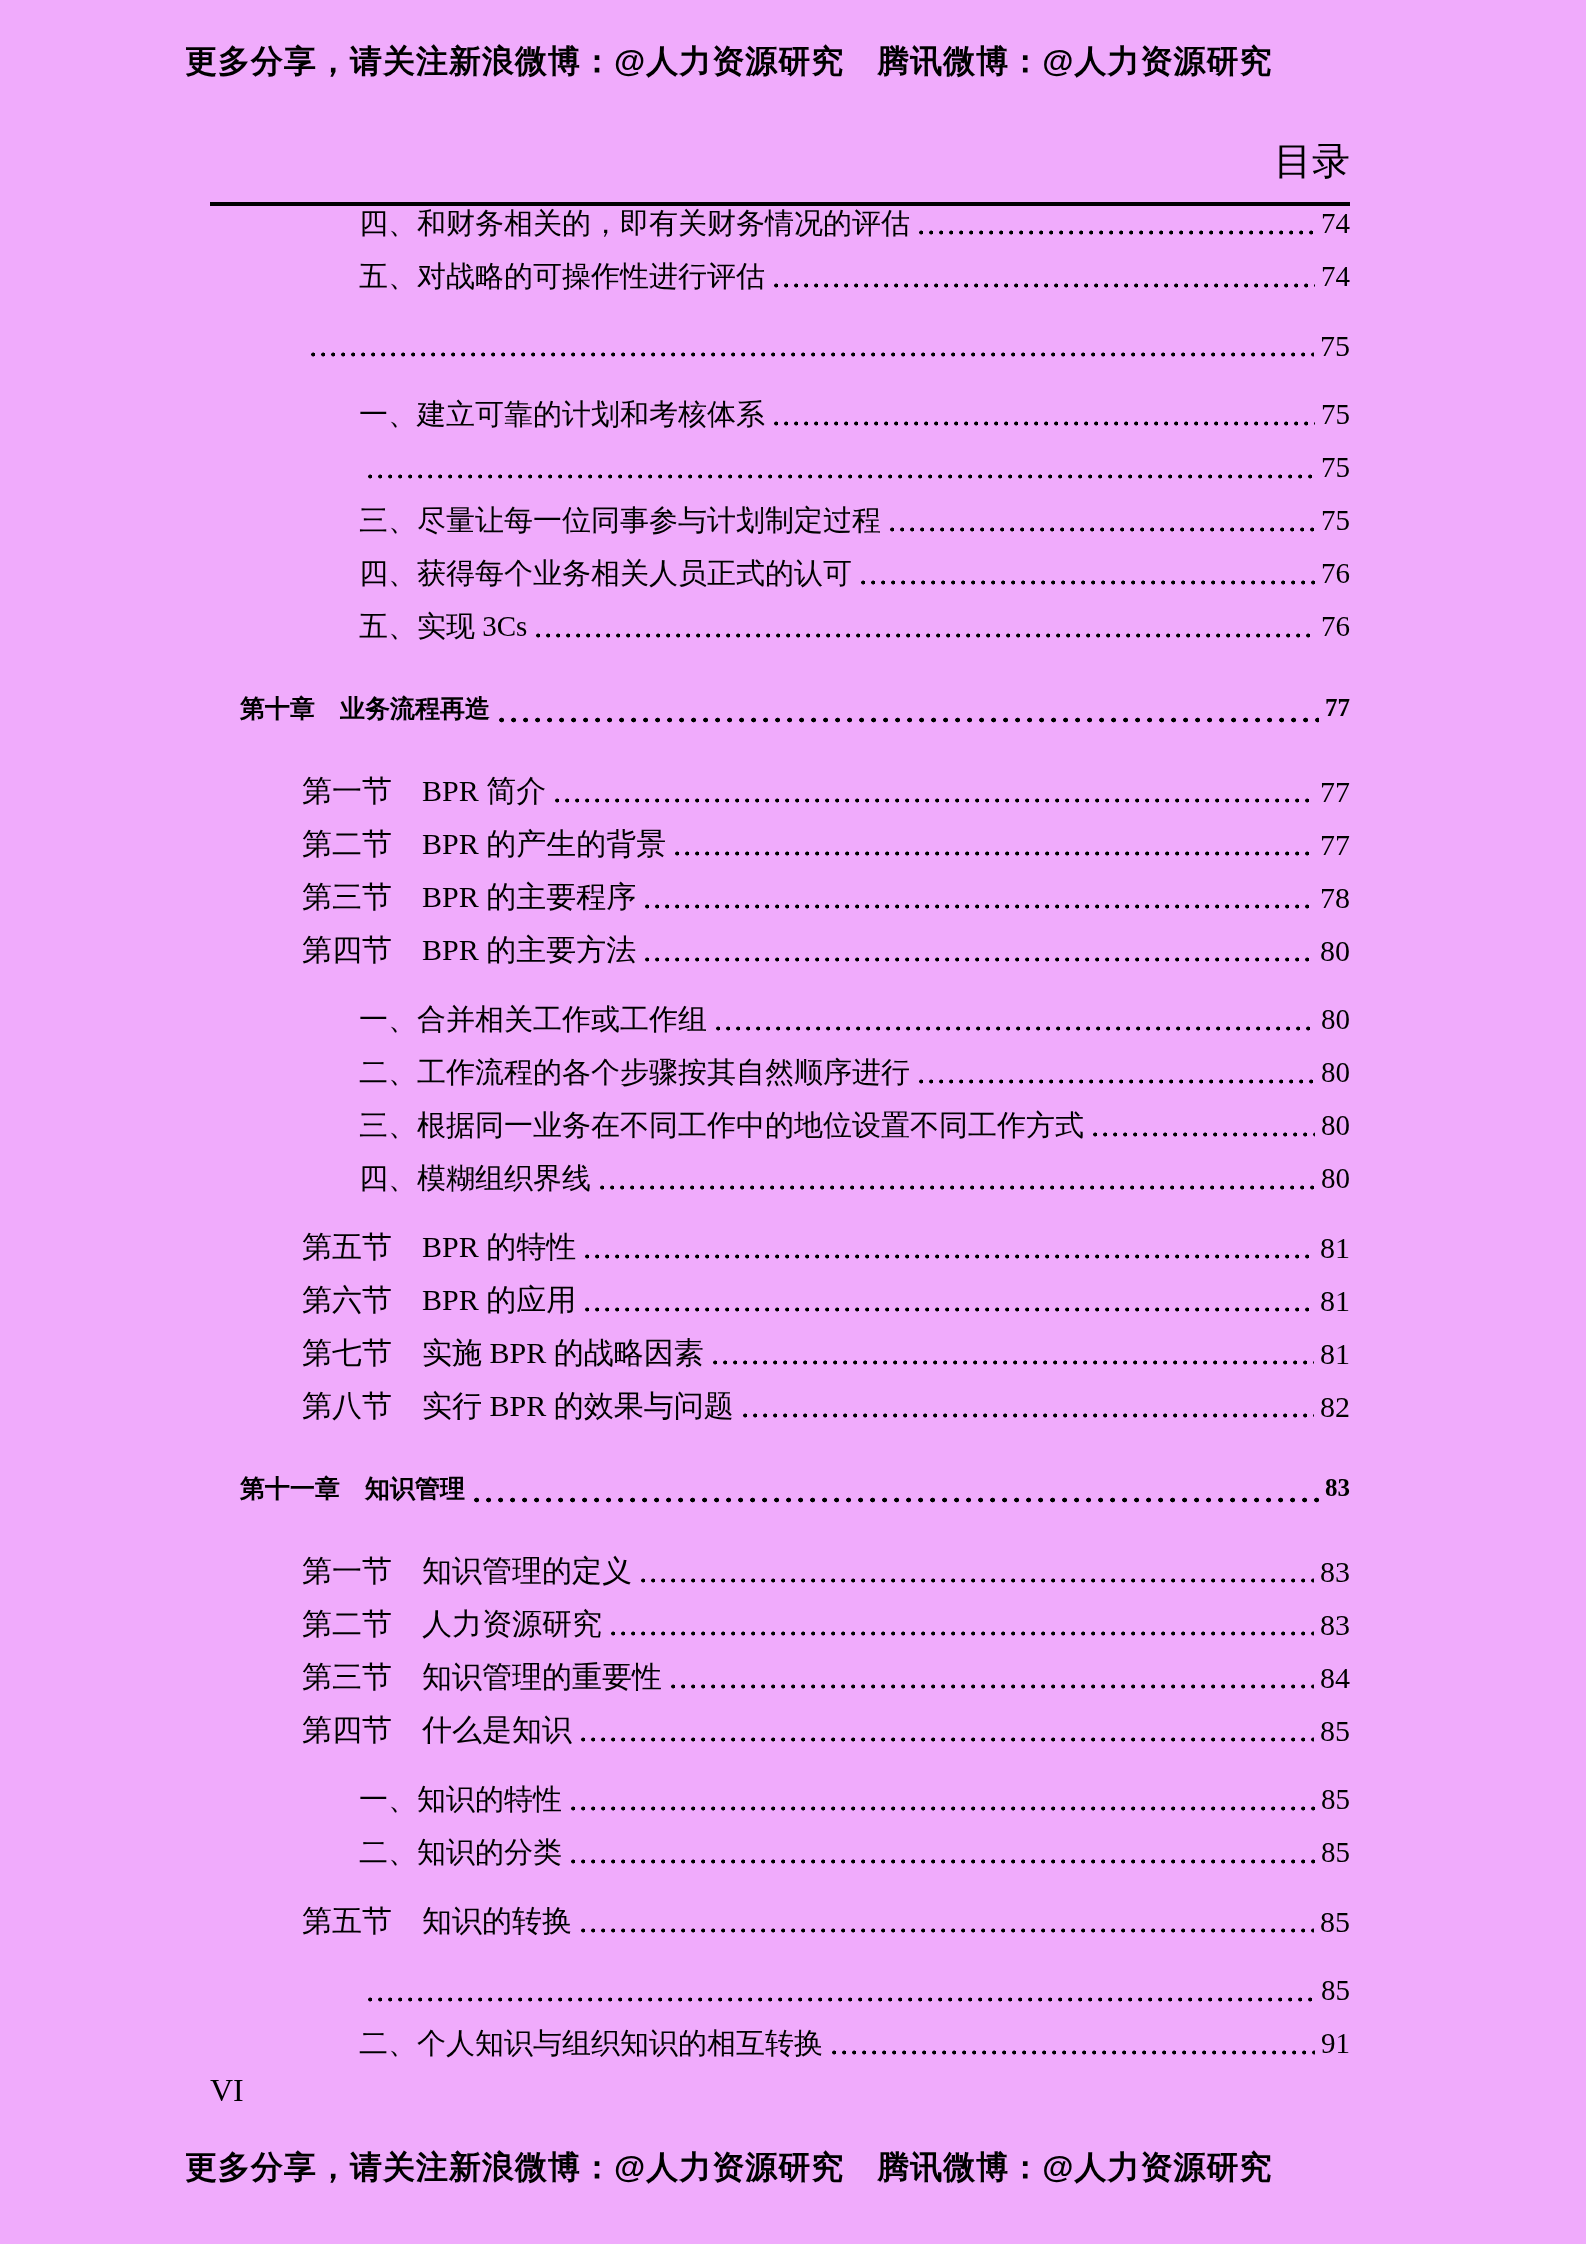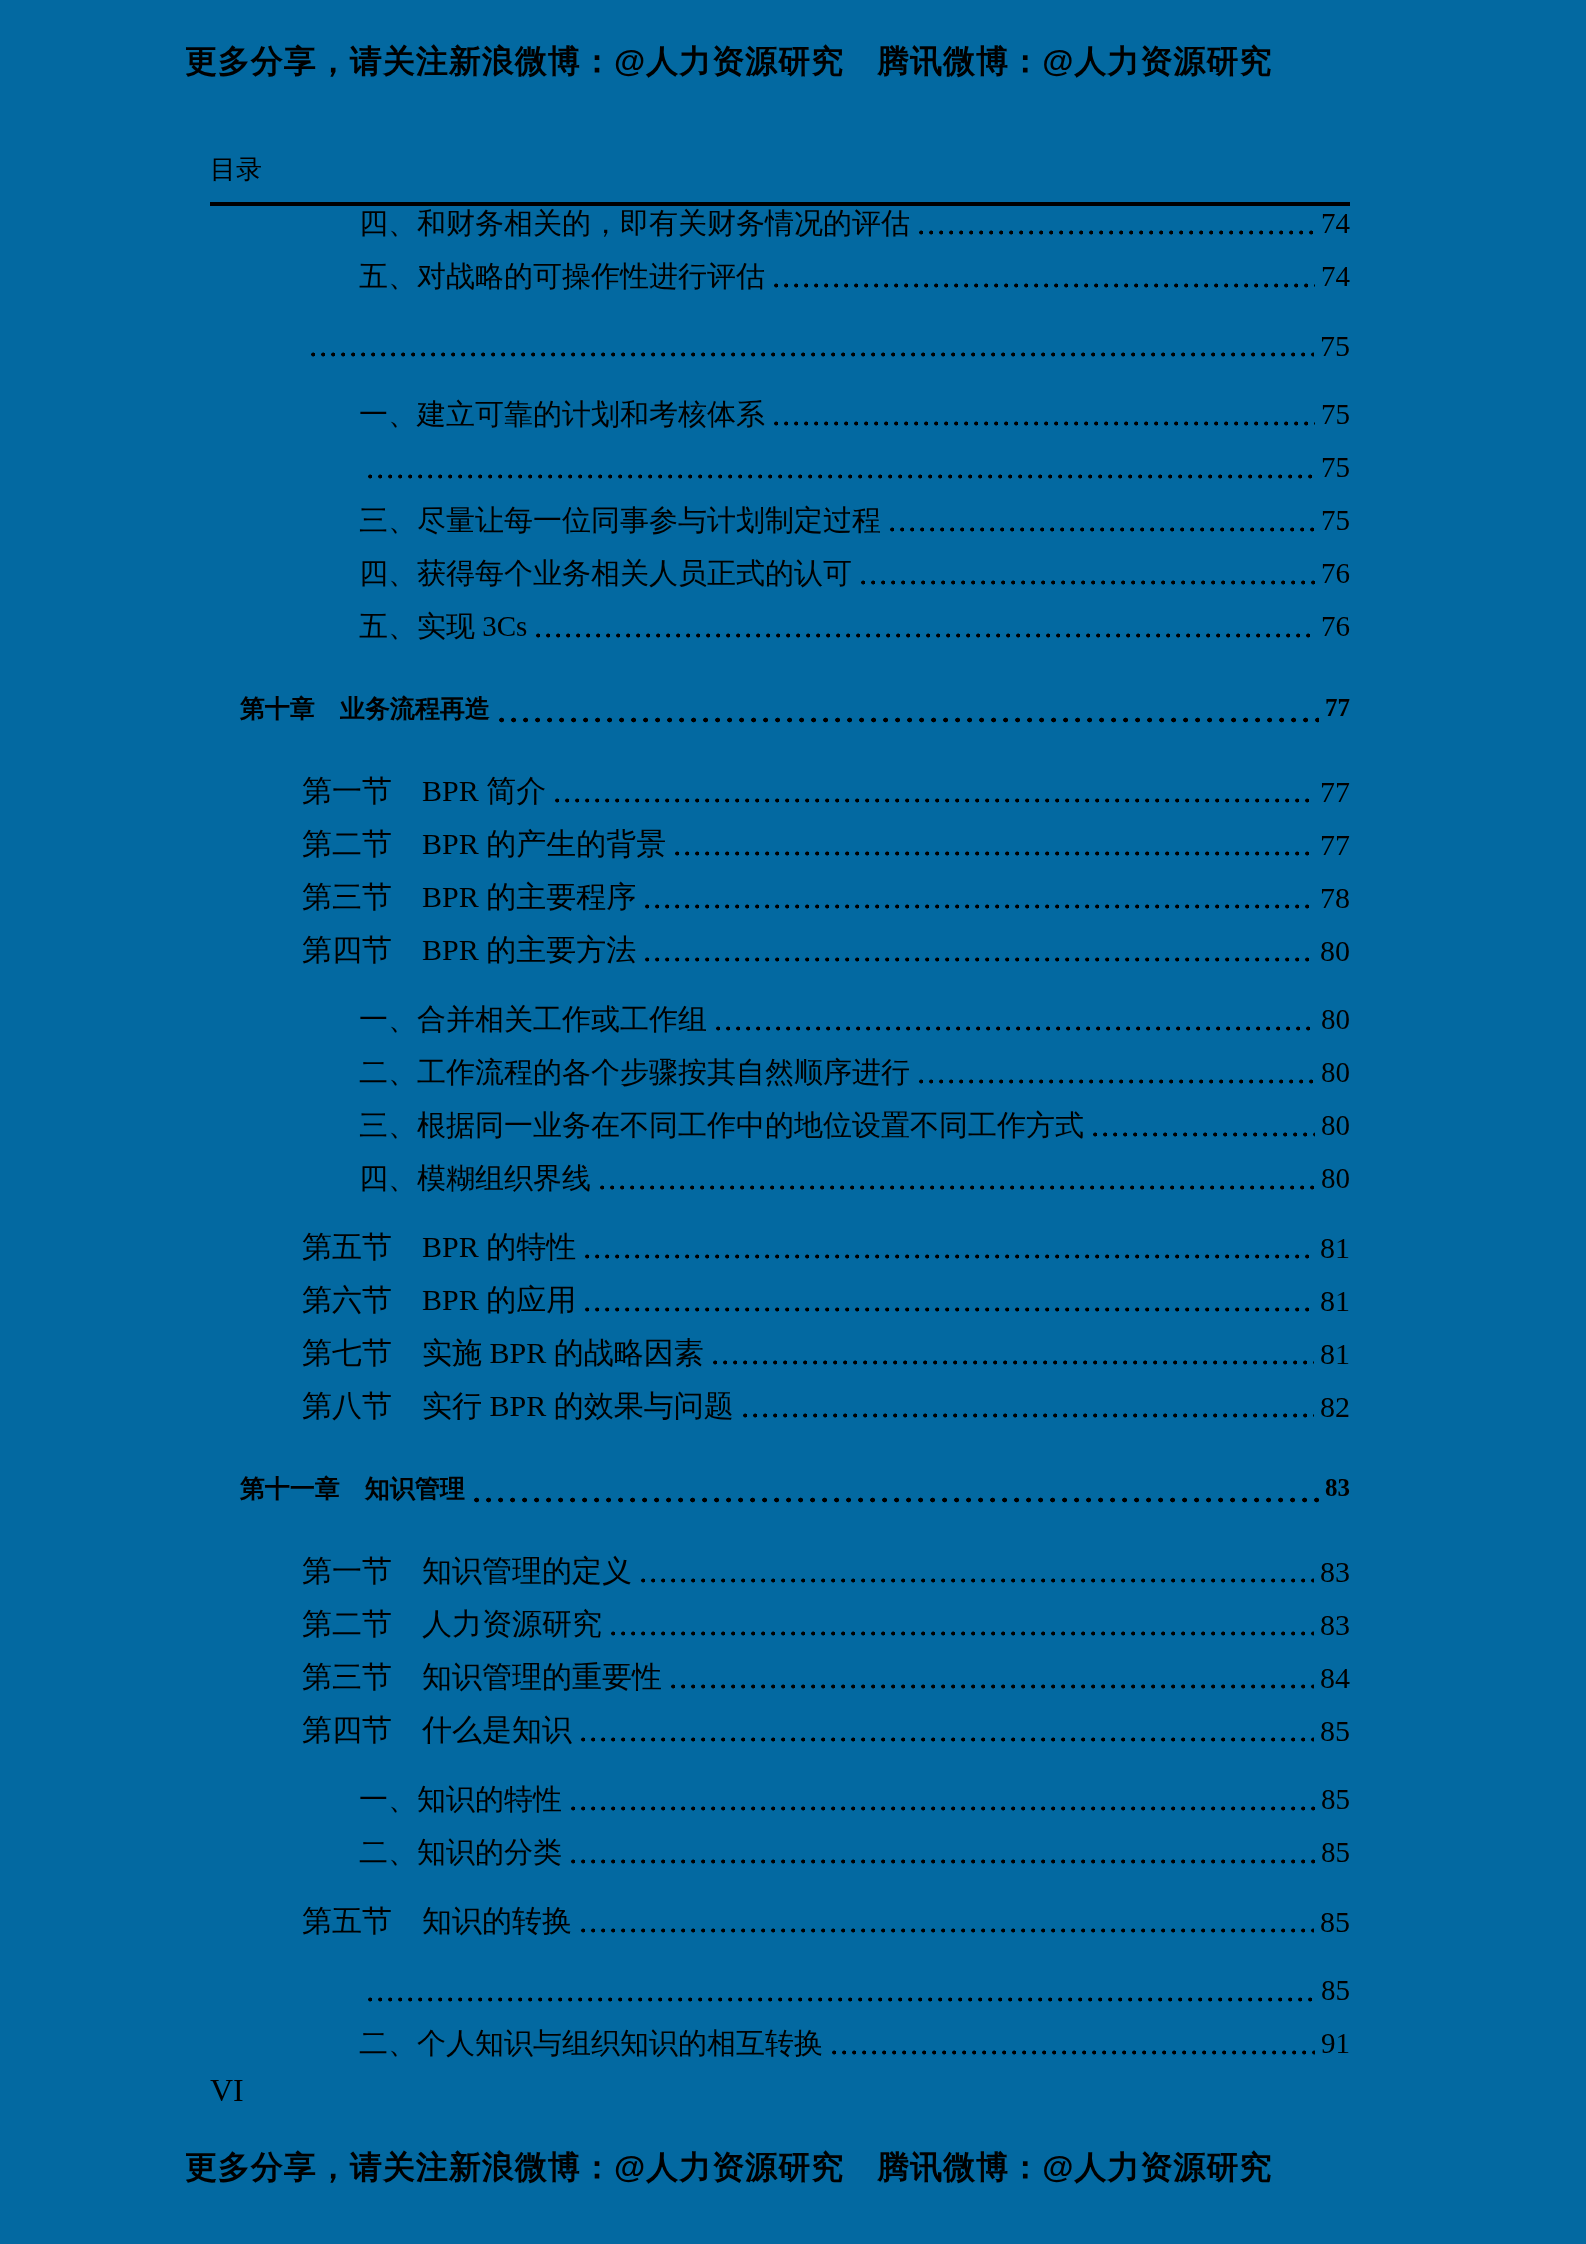--- a/index.html
+++ b/index.html
@@ -1,34 +1,34 @@
 <!DOCTYPE html>
 <html><head>
 <meta charset="utf-8">
 <style>
   * { margin:0; padding:0; box-sizing:border-box; }
   html,body { background:#ffffff; }
   .page {
     position:relative;
     width:1586px; height:2244px;
-    background:#0369a1; color:#000000;
+    background:#f0abfc; color:#000000;
     font-family:"Liberation Serif", serif;
     overflow:hidden;
   }
   .doc-header, .doc-footer {
     position:absolute; left:185px;
     font-family:"Liberation Sans", sans-serif;
     font-weight:bold; font-size:32px; color:#000;
     white-space:nowrap; letter-spacing:1px;
   }
   .doc-header { top:40px; }
   .doc-footer { top:2146px; }
   .doc-title {
-    position:absolute; top:152px; left:210px; width:1140px;
-    text-align:left; font-size:26px; color:#000;
+    position:absolute; top:136px; left:210px; width:1140px;
+    text-align:right; font-size:38px; color:#000;
   }
   .title-rule {
     position:absolute; top:202px; left:210px; width:1140px;
     height:0; border-top:4px solid #000;
   }
   .toc {
     position:absolute; top:197px; left:210px; width:1140px;
   }
   .toc-row {
     display:flex; align-items:center;

